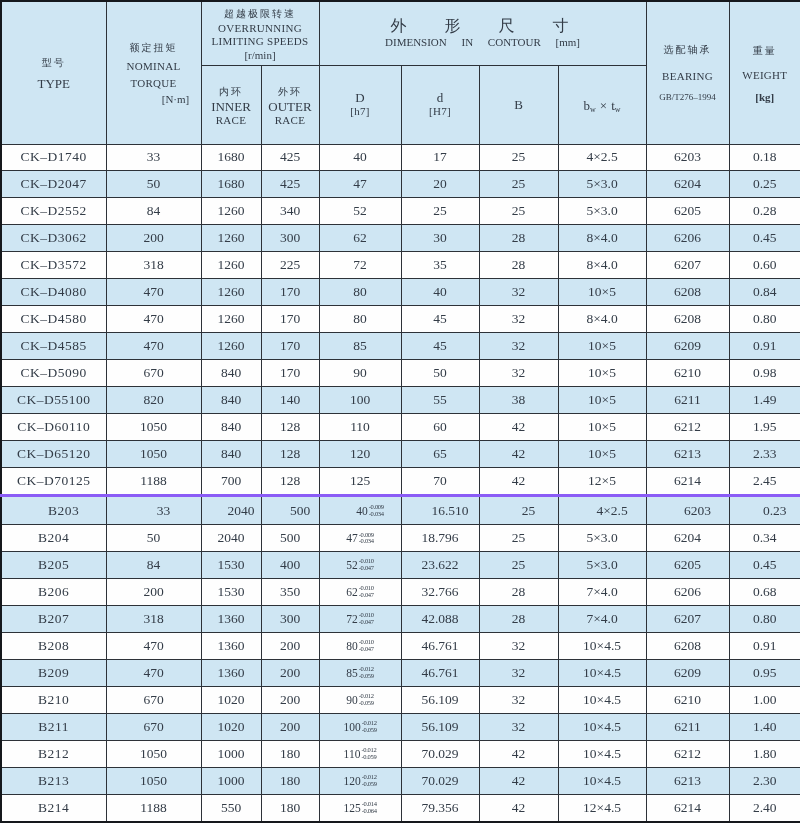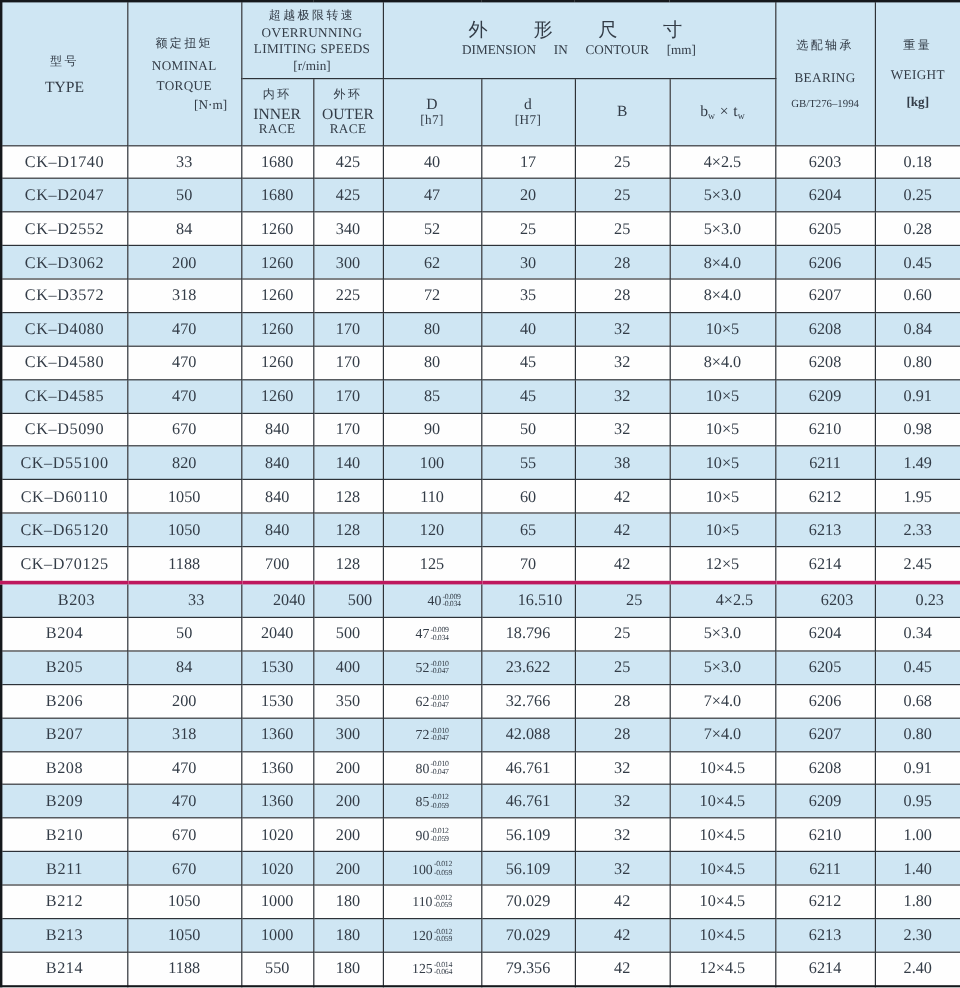--- a/index.html
+++ b/index.html
@@ -11,24 +11,24 @@
     color:#333c47;background:#fff;
   }
   table.spec{border:2px solid #15181c;}
   th,td{
     border:1px solid #2d3238;
     text-align:center;vertical-align:middle;
     padding:0;overflow:hidden;
   }
   thead th{background:#cfe6f3;font-weight:normal;}
   thead tr.h1{height:64px;}
-  thead tr.h2{height:56px;}
+  thead tr.h2{height:79px;}
   tbody td{font-size:13.5px;background:#fefefe;}
   tbody tr.alt td{background:#cfe6f3;}
-  tbody tr.section-start td{border-top:3px solid #be185d;padding-left:20px;}
+  tbody tr.section-start td{border-top:3px solid #8b5cf6;padding-left:20px;}
   .cn{font-size:10px;letter-spacing:2px;line-height:17px;}
   .en{font-size:11px;line-height:13px;letter-spacing:0.3px;}
   .unit{font-size:11px;line-height:14px;}
   .cn-wide{font-size:16px;word-spacing:22px;letter-spacing:6px;line-height:18px;}
   .en-wide{font-size:11px;word-spacing:12px;line-height:15px;}
   .big{font-size:13px;line-height:14px;}
   .std{font-size:9px;line-height:13px;}
   .sub{font-size:8px;vertical-align:-2px;}
   td.cell-type{font-size:13.5px;letter-spacing:0.5px;}
   .dbase{font-size:11.5px;}

